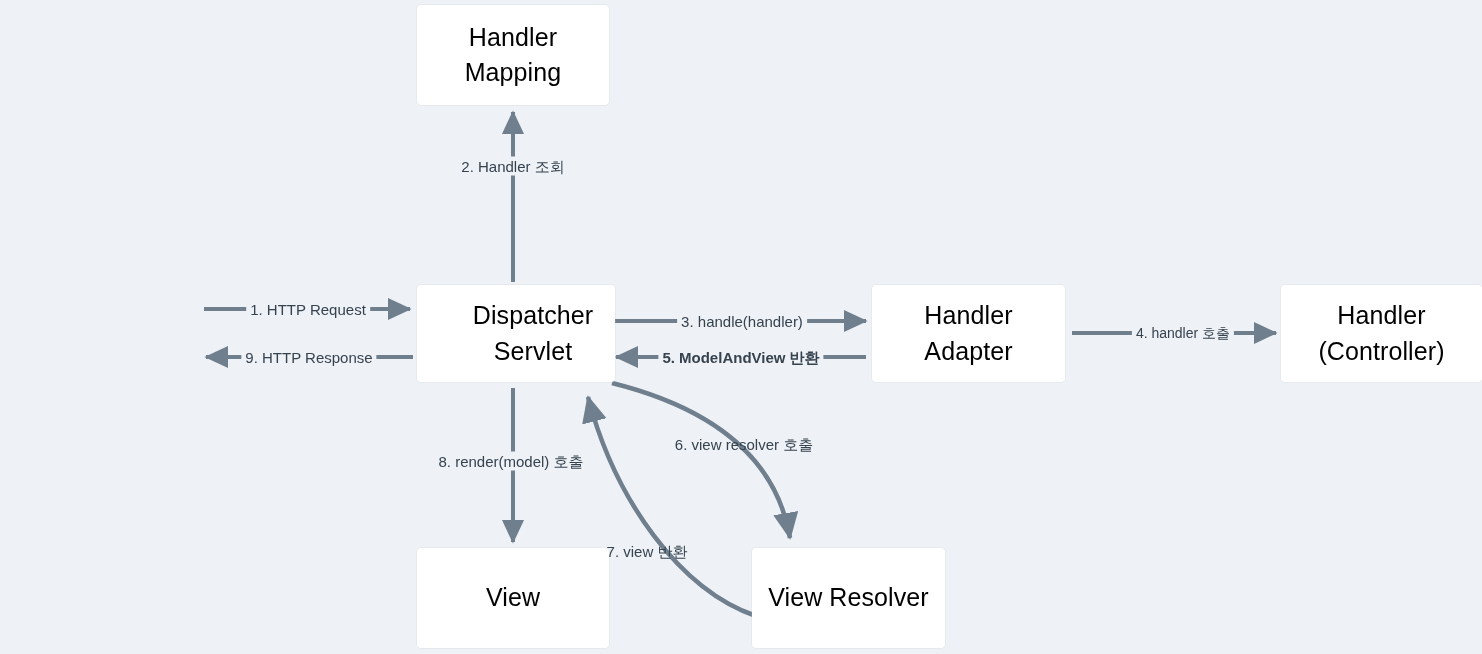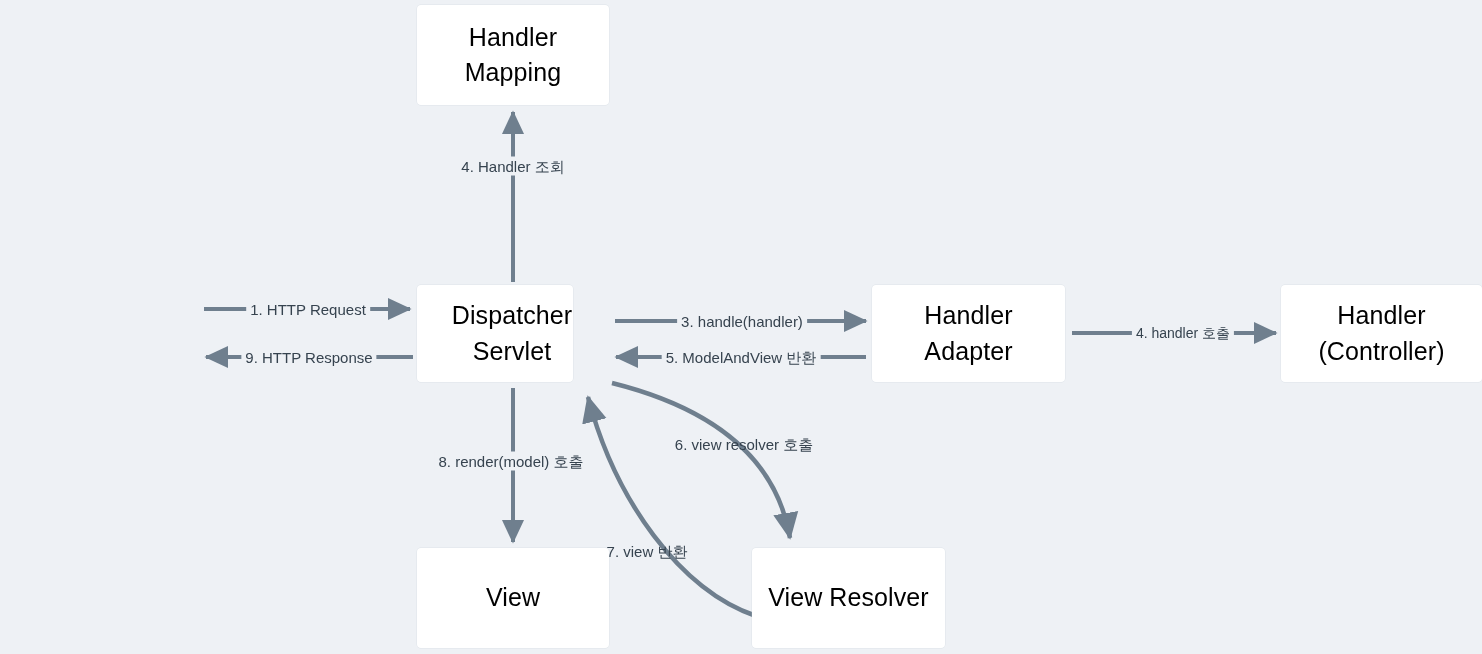--- a/index.html
+++ b/index.html
@@ -32,21 +32,21 @@
     box-sizing: border-box;
     white-space: pre-line;
     box-shadow: 0 0 0 0.5px rgba(190,200,212,0.35);
   }
   .node.pill {
     border-radius: 999px;
   }
   
   #node-handler-mapping { left: 417px; top: 5px;   width: 192px; height: 100px; }
   #node-client          { left: 10px;  top: 285px; width: 190px; height: 97px;  }
-  #node-dispatcher      { left: 417px; top: 285px; width: 156px; height: 97px; padding-left: 34px;  }
+  #node-dispatcher      { left: 417px; top: 285px; width: 198px; height: 97px; padding-left: 34px;  }
   #node-handler-adapter { left: 872px; top: 285px; width: 193px; height: 97px;  }
   #node-handler-ctrl    { left: 1281px;top: 285px; width: 201px; height: 97px;  }
   #node-view            { left: 417px; top: 548px; width: 192px; height: 100px; }
   #node-view-resolver   { left: 752px; top: 548px; width: 193px; height: 100px; }
 
   
   .edge-label {
     position: absolute;
     color: #36434f;
     font-size: 15px;
@@ -93,27 +93,27 @@
 
     <line x1="513" y1="388" x2="513" y2="542" stroke="#6f7f8e" stroke-width="4" marker-end="url(#ah)"></line>
 
     <path d="M 612,383 C 700,405 775,450 790,538" fill="none" stroke="#6f7f8e" stroke-width="4.5" marker-end="url(#ah)"></path>
 
     <path d="M 756,616 C 680,590 615,500 588,397" fill="none" stroke="#6f7f8e" stroke-width="4.5" marker-end="url(#ah)"></path>
   </svg>
 
   <div class="edge-label" style="left:308px; top:309px;">1. HTTP Request</div>
 
-  <div class="edge-label" style="left:513px; top:166px;">4. Handler 조회</div>
+  <div class="edge-label" style="left:513px; top:166px;">2. Handler 조회</div>
 
   <div class="edge-label" style="left:742px; top:321px;">3. handle(handler)</div>
 
   <div class="edge-label" style="left:1174px; top:333px; font-size:14px;margin-left:9px;">4. handler 호출</div>
 
-  <div class="edge-label" style="left:741px; top:357px;">5. ModelAndView 반환</div>
+  <div class="edge-label" style="left:741px; top:357px;font-weight:bold;">5. ModelAndView 반환</div>
 
   <div class="edge-label plain" style="left:744px; top:444px;">6. view resolver 호출</div>
 
   <div class="edge-label plain" style="left:647px; top:511px;margin-top:40px;">7. view 반환</div>
 
   <div class="edge-label" style="left:511px; top:461px;">8. render(model) 호출</div>
 
   <div class="edge-label" style="left:309px; top:357px;">9. HTTP Response</div>
 
   <div class="node" id="node-handler-mapping">Handler

